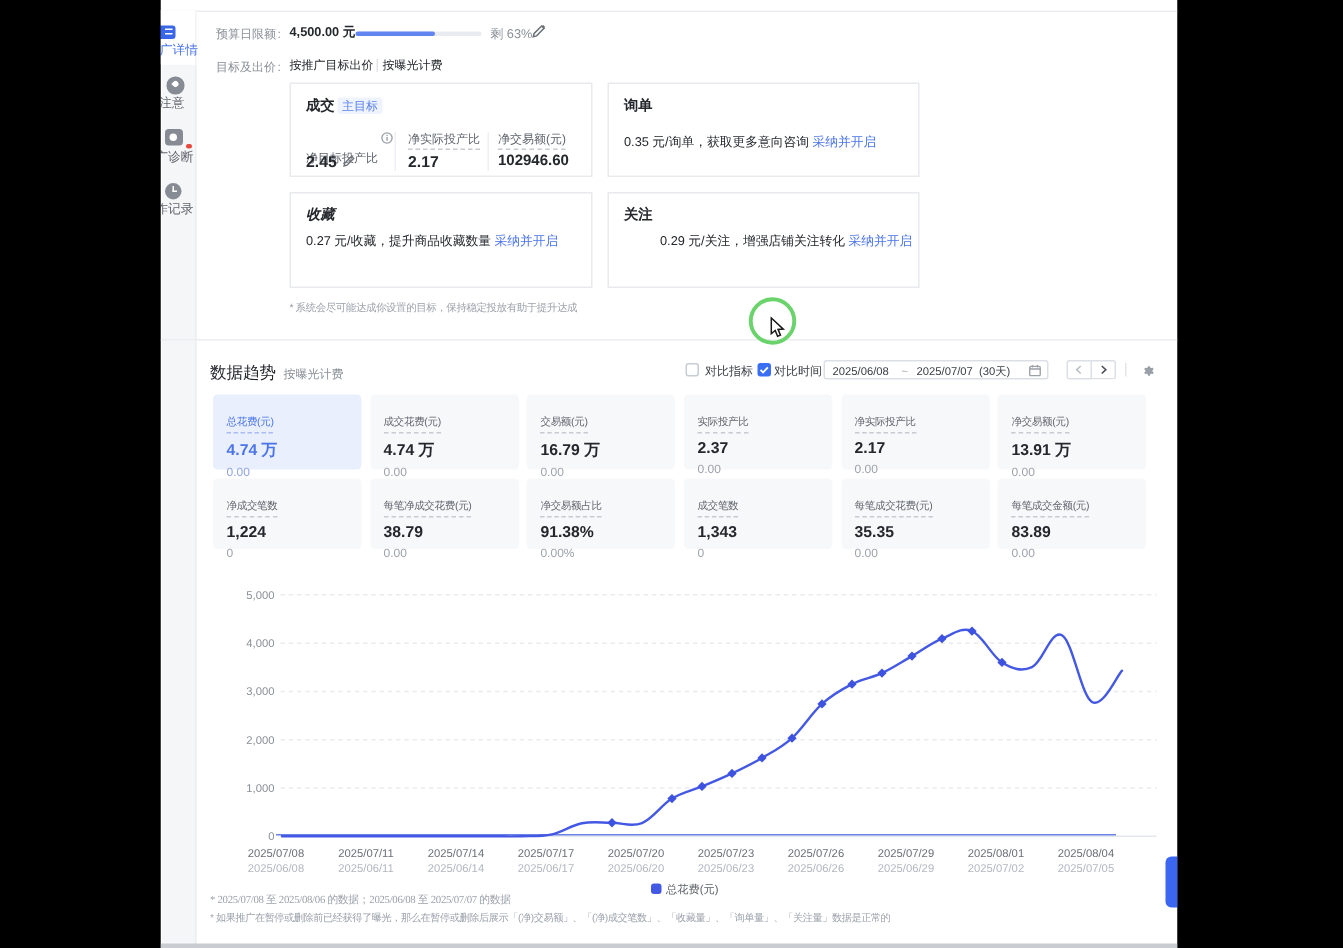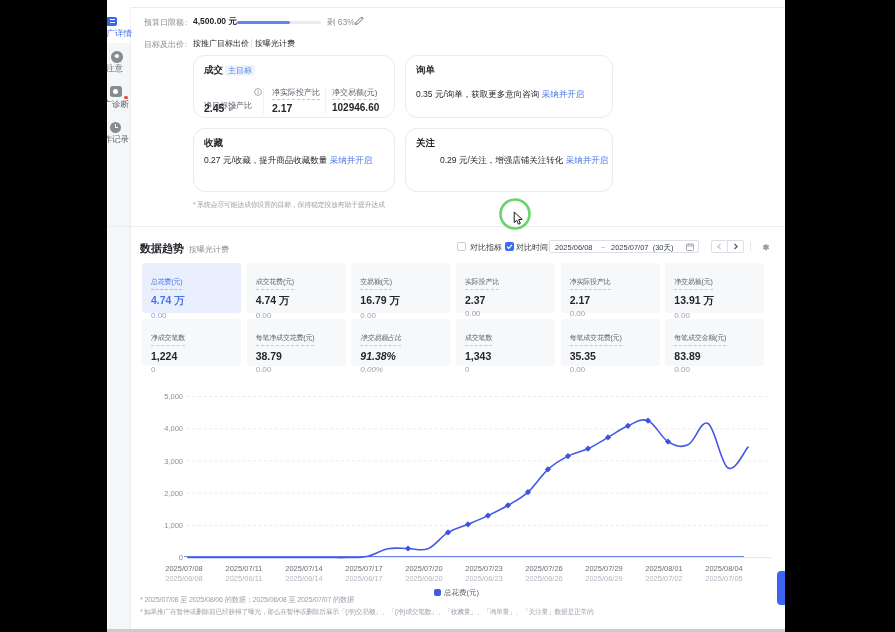--- a/index.html
+++ b/index.html
@@ -4,21 +4,21 @@
 html,body{margin:0;padding:0;background:#000;}
 *{box-sizing:border-box;font-family:"Liberation Sans",sans-serif;}
 #stage{position:relative;width:895px;height:632px;overflow:hidden;background:#000;}
 #page{position:absolute;left:107px;top:0;width:678px;height:632px;background:#fff;}
 .abs{position:absolute;}
 .gray{color:#8a9097;}
 .dark{color:#24272c;}
 .blue{color:#4a74e8;}
 .t85{font-size:8.5px;line-height:10px;}
 .t8{font-size:8px;line-height:9px;}
-.card{position:absolute;border:1px solid #e8eaee;border-radius:12px;background:#fff;text-align:right;}
+.card{position:absolute;border:1px solid #e8eaee;border-radius:0;background:#fff;text-align:right;}
 .ctitle{font-size:9.5px;font-weight:bold;color:#24272c;}
 .mcard{position:absolute;width:99px;height:50px;background:#f7f8fa;border-radius:3px;padding:7px 0 0 9px;}
 .mlabel{font-size:7px;letter-spacing:-0.2px;color:#5f646d;display:inline-block;border-bottom:1px dashed #c6cad2;padding-bottom:2px;}
 .mval{font-size:10.5px;font-weight:bold;color:#24272c;margin-top:3.5px;}
 .msub{font-size:8px;color:#9ca2ab;margin-top:3px;}
 .chk{position:absolute;width:9px;height:9px;border:1px solid #c8ccd4;border-radius:2px;background:#fff;}
 </style></head>
 <body>
 <div id="stage">
 <div id="page">
@@ -76,32 +76,32 @@
     <div class="abs dark" style="left:78px;top:46px;font-size:10.5px;font-weight:bold;">2.17</div>
     <div class="abs" style="left:131px;top:32px;width:1px;height:26px;background:#eef0f3;"></div>
     <div class="abs t8" style="left:138px;top:32px;color:#5f646d;border-bottom:1px dashed #c6cad2;padding-bottom:1.5px;">净交易额(元)</div>
     <div class="abs dark" style="left:138px;top:46px;font-size:10px;font-weight:bold;">102946.60</div>
   </div>
   <div class="card" style="left:298px;top:55px;width:208px;height:63px;">
     <div class="ctitle abs" style="left:10px;top:8px;">询单</div>
     <div class="abs t85 dark" style="left:10px;top:33px;white-space:nowrap;">0.35 元/询单，获取更多意向咨询 <span class="blue">采纳并开启</span></div>
   </div>
   <div class="card" style="left:86px;top:128px;width:202px;height:64px;">
-    <div class="ctitle abs" style="left:10px;top:8px;">收藏</div>
+    <div class="ctitle abs" style="left:10px;top:8px;font-style:italic;">收藏</div>
     <div class="abs t85 dark" style="left:10px;top:26px;white-space:nowrap;">0.27 元/收藏，提升商品收藏数量 <span class="blue">采纳并开启</span></div>
   </div>
   <div class="card" style="left:298px;top:128px;width:208px;height:64px;">
     <div class="ctitle abs" style="left:10px;top:8px;">关注</div>
     <div class="abs t85 dark" style="left:10px;top:26px;white-space:nowrap;margin-left:24px;">0.29 元/关注，增强店铺关注转化 <span class="blue">采纳并开启</span></div>
   </div>
   <div class="abs" style="left:86px;top:199.5px;font-size:7px;letter-spacing:-0.3px;color:#9ca2ab;">* 系统会尽可能达成你设置的目标，保持稳定投放有助于提升达成</div>
 
   <div class="abs" style="left:0;top:226px;width:678px;height:1px;background:#ebedf0;"></div>
 
-  <div class="abs dark" style="left:33px;top:241px;font-size:11px;font-weight:bold;">数据趋势</div>
+  <div class="abs dark" style="left:33px;top:241px;font-size:11px;font-weight:normal;">数据趋势</div>
   <div class="abs t8" style="left:82px;top:244.5px;color:#8a9097;">按曝光计费</div>
   <div class="chk" style="left:350px;top:241.5px;"></div>
   <div class="abs t8" style="left:363px;top:243px;color:#3c4046;">对比指标</div>
   <div class="abs" style="left:398px;top:241.5px;width:9px;height:9px;border-radius:2px;background:#3a6ef5;"></div>
   <svg class="abs" style="left:398px;top:241.5px;" width="9" height="9" viewBox="0 0 9 9">
         <path d="M2 4.6 l1.7 1.7 3.2-3.4" fill="none" stroke="#fff" stroke-width="1.2"></path>
       </svg>
   <div class="abs t8" style="left:409px;top:243px;color:#3c4046;">对比时间</div>
   <div class="abs" style="left:441.5px;top:239.5px;width:150px;height:13.5px;border:1px solid #dcdfe5;border-radius:2px;background:#fff;"></div>
   <div class="abs" style="left:448px;top:242.5px;font-size:7.5px;color:#3c4046;">2025/06/08</div>
@@ -125,21 +125,21 @@
       </svg>
 
   <div class="mcard" style="left:35px;top:263px;background:#e9effd;"><span class="mlabel" style="color:#4a74e8;border-color:#a9bdf2;">总花费(元)</span><div class="mval" style="color:#4a74e8;">4.74 万</div><div class="msub" style="color:#8fa3e3;">0.00</div></div>
   <div class="mcard" style="left:139.7px;top:263px;"><span class="mlabel">成交花费(元)</span><div class="mval">4.74 万</div><div class="msub">0.00</div></div>
   <div class="mcard" style="left:244.3px;top:263px;"><span class="mlabel">交易额(元)</span><div class="mval">16.79 万</div><div class="msub">0.00</div></div>
   <div class="mcard" style="left:349px;top:263px;"><span class="mlabel">实际投产比</span><div class="mval">2.37</div><div class="msub">0.00</div></div>
   <div class="mcard" style="left:453.7px;top:263px;"><span class="mlabel">净实际投产比</span><div class="mval">2.17</div><div class="msub">0.00</div></div>
   <div class="mcard" style="left:558.3px;top:263px;"><span class="mlabel">净交易额(元)</span><div class="mval">13.91 万</div><div class="msub">0.00</div></div>
   <div class="mcard" style="left:35px;top:319px;height:47px;"><span class="mlabel">净成交笔数</span><div class="mval">1,224</div><div class="msub">0</div></div>
   <div class="mcard" style="left:139.7px;top:319px;height:47px;"><span class="mlabel">每笔净成交花费(元)</span><div class="mval">38.79</div><div class="msub">0.00</div></div>
-  <div class="mcard" style="left:244.3px;top:319px;height:47px;font-style:italic;"><span class="mlabel">净交易额占比</span><div class="mval">91.38%</div><div class="msub">0.00%</div></div>
+  <div class="mcard" style="left:244.3px;top:319px;height:47px;"><span class="mlabel">净交易额占比</span><div class="mval">91.38%</div><div class="msub">0.00%</div></div>
   <div class="mcard" style="left:349px;top:319px;height:47px;"><span class="mlabel">成交笔数</span><div class="mval">1,343</div><div class="msub">0</div></div>
   <div class="mcard" style="left:453.7px;top:319px;height:47px;"><span class="mlabel">每笔成交花费(元)</span><div class="mval">35.35</div><div class="msub">0.00</div></div>
   <div class="mcard" style="left:558.3px;top:319px;height:47px;"><span class="mlabel">每笔成交金额(元)</span><div class="mval">83.89</div><div class="msub">0.00</div></div>
 
   <svg class="abs" style="left:24px;top:383px;" width="654" height="215" viewBox="0 0 654 215">
     <g stroke="#e9ebef" stroke-width="1" stroke-dasharray="3,2.5">
       <line x1="56" y1="13.5" x2="640" y2="13.5"></line>
       <line x1="56" y1="45.8" x2="640" y2="45.8"></line>
       <line x1="56" y1="78" x2="640" y2="78"></line>
       <line x1="56" y1="110.2" x2="640" y2="110.2"></line>
@@ -195,21 +195,21 @@
           <path d="M473 51.3 l3.1 3.1 l-3.1 3.1 l-3.1 -3.1 Z"></path>
           <path d="M493 39.7 l3.1 3.1 l-3.1 3.1 l-3.1 -3.1 Z"></path>
           <path d="M513 34.6 l3.1 3.1 l-3.1 3.1 l-3.1 -3.1 Z"></path>
           <path d="M533 55.5 l3.1 3.1 l-3.1 3.1 l-3.1 -3.1 Z"></path>
     </g>
   </svg>
 
   <div class="abs" style="left:326.5px;top:588.5px;width:7px;height:7px;border-radius:2px;background:#4459e3;"></div>
   <div class="abs" style="left:337px;top:587.5px;font-size:7.5px;color:#5a5e66;">总花费(元)</div>
 
-  <div class="abs" style="left:33px;top:595px;font-size:7.2px;letter-spacing:-0.2px;color:#9ca2ab;">* 2025/07/08 至 2025/08/06 的数据；2025/06/08 至 2025/07/07 的数据</div>
+  <div class="abs" style="left:33px;top:595px;font-size:7.2px;letter-spacing:-0.2px;color:#9ca2ab;font-family:Liberation Serif, serif;">* 2025/07/08 至 2025/08/06 的数据；2025/06/08 至 2025/07/07 的数据</div>
   <div class="abs" style="left:33px;top:606.5px;font-size:6.8px;letter-spacing:-0.3px;color:#9ca2ab;white-space:nowrap;">* 如果推广在暂停或删除前已经获得了曝光，那么在暂停或删除后展示「(净)交易额」、「(净)成交笔数」、「收藏量」、「询单量」、「关注量」数据是正常的</div>
 
   <div class="abs" style="left:0;top:629px;width:678px;height:3px;background:#c9cdd2;"></div>
 
   <div class="abs" style="left:670px;top:571px;width:8px;height:34px;background:#3b66f1;border-radius:4px 0 0 4px;"></div>
 
   <svg class="abs" style="left:391px;top:197px;" width="34" height="34" viewBox="0 0 34 34">
         <circle cx="17" cy="17" r="14.5" fill="none" stroke="#6bd36b" stroke-width="2.6"></circle>
       </svg>
   <svg class="abs" style="left:406px;top:211px;" width="12" height="15" viewBox="0 0 12 15">

